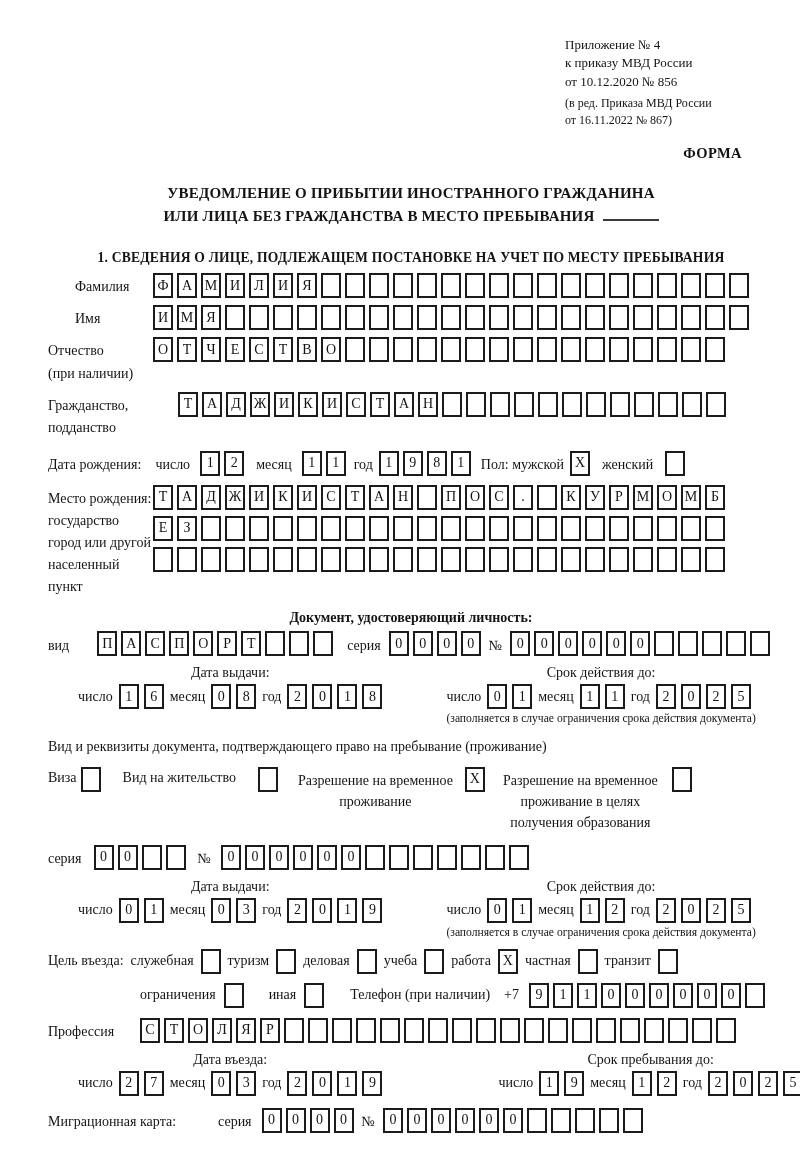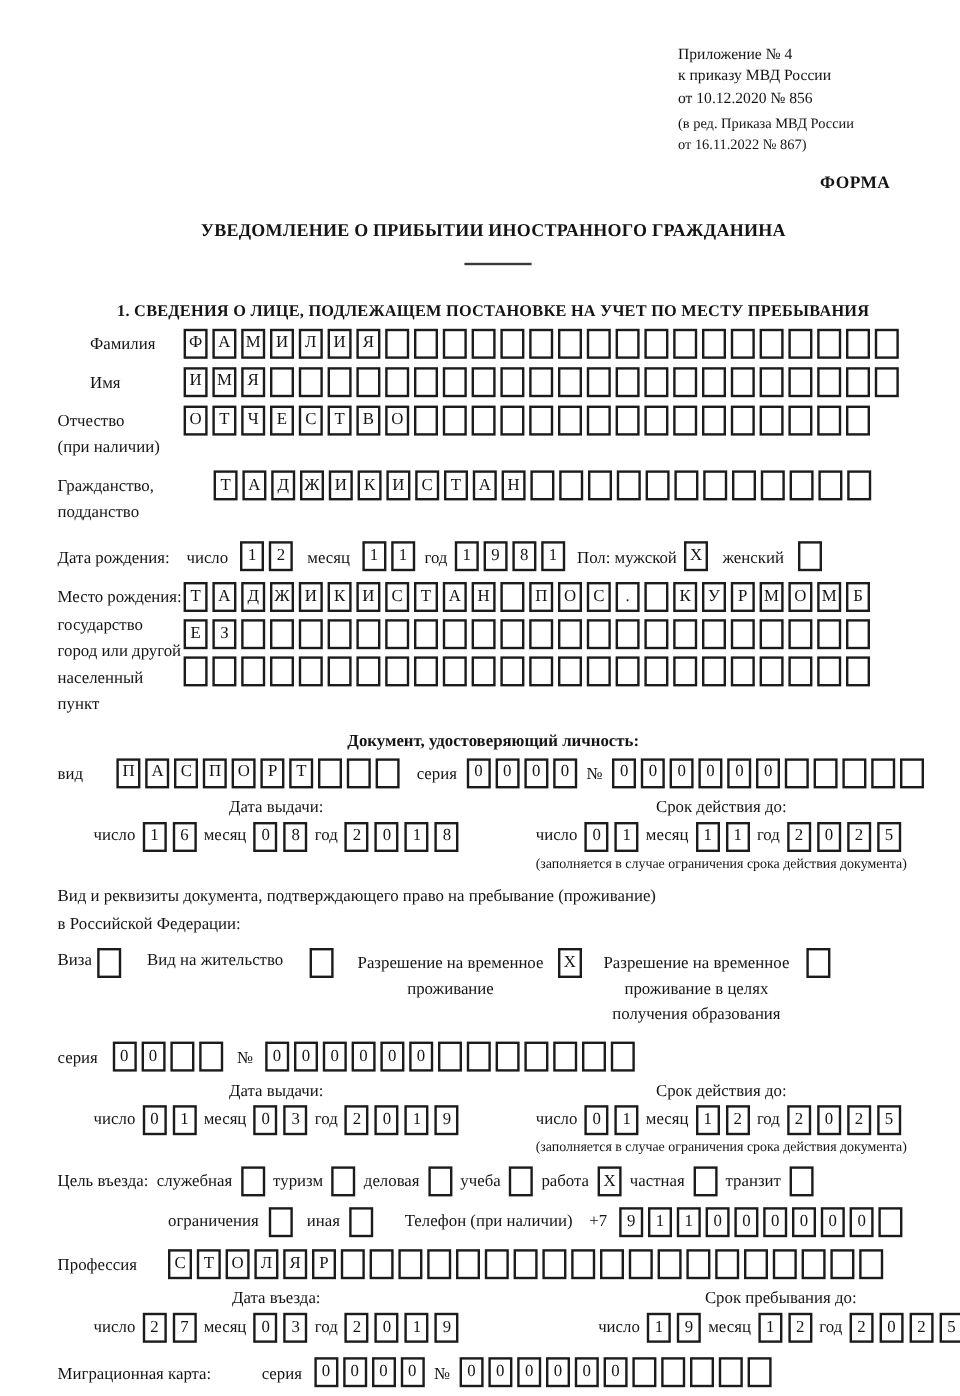--- a/index.html
+++ b/index.html
@@ -59,21 +59,21 @@
     <div>от 10.12.2020 № 856</div>
     <div class="sub">
       <div>(в ред. Приказа МВД России</div>
       <div>от 16.11.2022 № 867)</div>
     </div>
   </div>
   <div class="forma">ФОРМА</div>
 
   <div class="title">
     <div>УВЕДОМЛЕНИЕ О ПРИБЫТИИ ИНОСТРАННОГО ГРАЖДАНИНА</div>
-    <div><span class="blank"></span></div>
+    <div><span>ИЛИ ЛИЦА БЕЗ ГРАЖДАНСТВА В МЕСТО ПРЕБЫВАНИЯ</span><span class="blank"></span></div>
   </div>
 
   <div class="sec-head">1. СВЕДЕНИЯ О ЛИЦЕ, ПОДЛЕЖАЩЕМ ПОСТАНОВКЕ НА УЧЕТ ПО МЕСТУ ПРЕБЫВАНИЯ</div>
 
   <div class="row">
     <div class="lbl w78">Фамилия</div>
     <div class="boxes">
         <div class="cell">Ф</div>
         <div class="cell">А</div>
         <div class="cell">М</div>
@@ -398,21 +398,20 @@
             <div class="cell">2</div>
             <div class="cell">5</div>
           </div>
       </div>
       <div class="dnote">(заполняется в случае ограничения срока действия документа)</div>
     </div>
   </div>
 
   <div class="para">
     <div>Вид и реквизиты документа, подтверждающего право на пребывание (проживание)</div>
-    <div>в Российской Федерации:</div>
   </div>
 
   <div class="permits">
     <span style="padding-top:3px;">Виза</span>
     <div class="boxes" style="margin-left:4px;">
         <div class="cell"></div>
       </div>
     <span style="padding-top:3px;margin-left:22px;">Вид на жительство</span>
     <div class="boxes" style="margin-left:22px;">
         <div class="cell"></div>
@@ -538,21 +537,21 @@
     <div class="boxes">
         <div class="cell"></div>
       </div>
   </div>
 
   <div class="purpose2">
     <span>ограничения</span>
     <div class="boxes">
         <div class="cell"></div>
       </div>
-    <span style="margin-left:4px;">иная</span>
+    <span style="margin-left:17px;">иная</span>
     <div class="boxes">
         <div class="cell"></div>
       </div>
     <span style="margin-left:18px;">Телефон (при наличии)</span>
     <span class="phone-prefix">+7</span>
     <div class="boxes">
         <div class="cell">9</div>
         <div class="cell">1</div>
         <div class="cell">1</div>
         <div class="cell">0</div>

